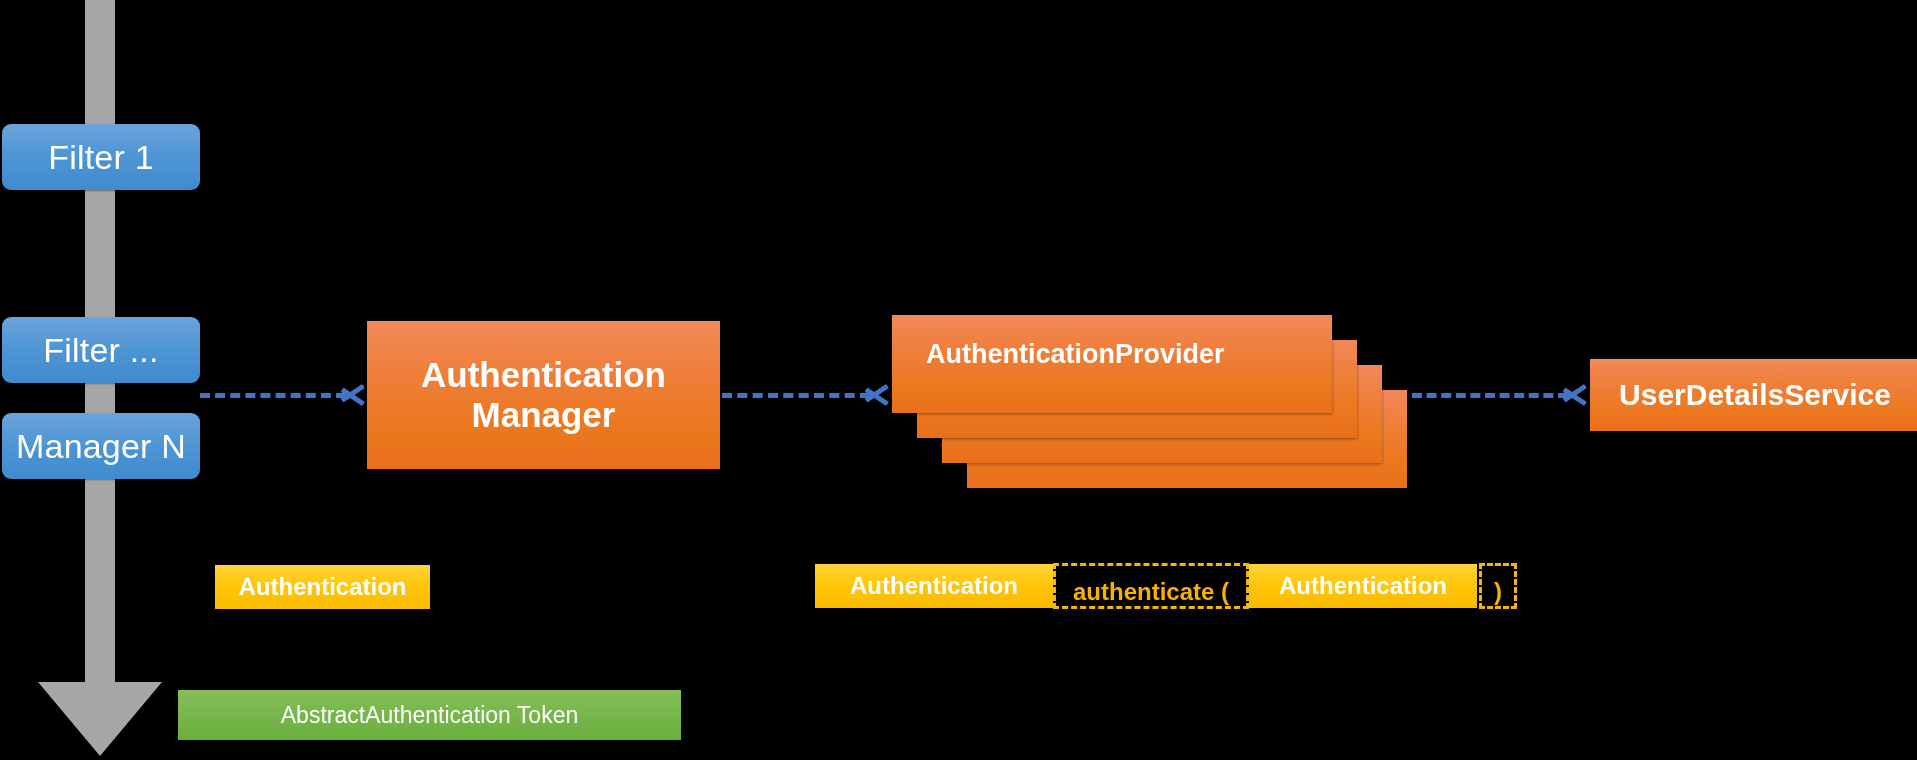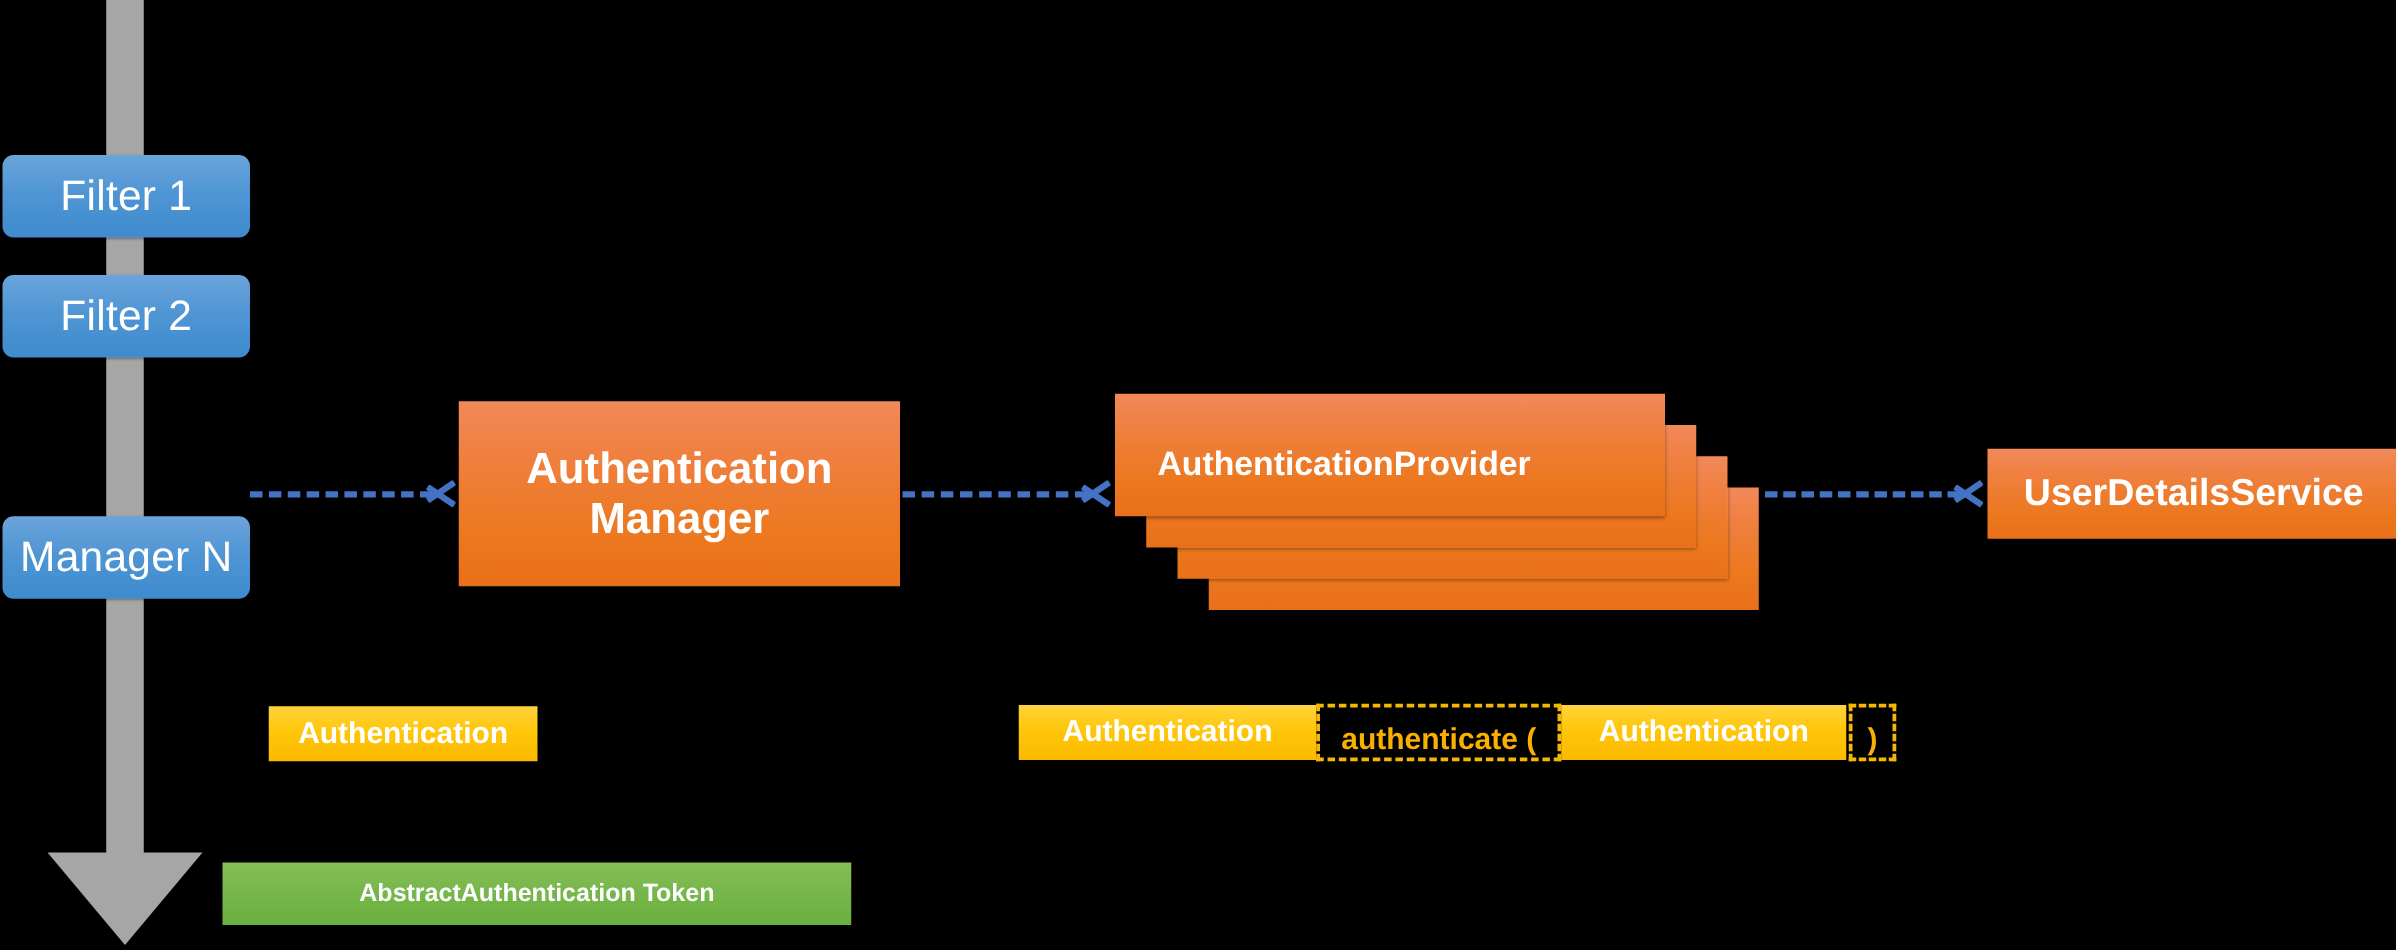--- a/index.html
+++ b/index.html
@@ -92,22 +92,22 @@
   .provider-card {
     position: absolute;
     width: 440px;
     height: 98px;
     background: linear-gradient(180deg, #F2895A 0%, #EF8040 28%, #EC781F 72%, #E8701A 100%);
     color: #FFFFFF;
     font-weight: bold;
     font-size: 27px;
     font-family: "Liberation Sans", sans-serif;
     display: flex;
-    align-items: center;
-    padding-top: 14px;
+    align-items: flex-start;
+    padding-top: 24px;
     padding-left: 34px;
     box-sizing: border-box;
     box-shadow: 0 1px 3px rgba(0,0,0,0.4);
     white-space: nowrap;
   }
   .pc1 { left: 0px;  top: 0px;  z-index: 4; }
   .pc2 { left: 25px; top: 25px; z-index: 3; }
   .pc3 { left: 50px; top: 50px; z-index: 2; }
   .pc4 { left: 75px; top: 75px; z-index: 1; }
 
@@ -222,43 +222,43 @@
 
   
   #token-box {
     position: absolute;
     left: 178px;
     top: 690px;
     width: 503px;
     height: 50px;
     background: linear-gradient(180deg, #85BE55 0%, #76B64A 50%, #6AAF3E 100%);
     color: #FFFFFF;
-    font-weight: bold;
-    font-size: 20px;
+    font-weight: normal;
+    font-size: 23px;
     font-family: "Liberation Sans", sans-serif;
     display: flex;
     align-items: center;
     justify-content: center;
     white-space: nowrap;
     box-shadow: 0 1px 3px rgba(0,0,0,0.4);
   }
 </style>
 </head>
 <body>
 
 <div id="canvas">
 
   <div class="filter-bar"></div>
   <div class="filter-arrowhead"></div>
 
   <div class="filter-box fb1">
     <span>Filter 1</span>
   </div>
-  <div class="filter-box fb2">
-    <span>Filter 2</span>
+  <div class="filter-box fb3">
+    <span>Filter ...</span>
   </div>
   <div class="filter-box fb4">
     <span>Manager N</span>
   </div>
 
   <div class="arrow" id="arrow-1">
     <div class="line"></div>
     <div class="head"></div>
   </div>
 

